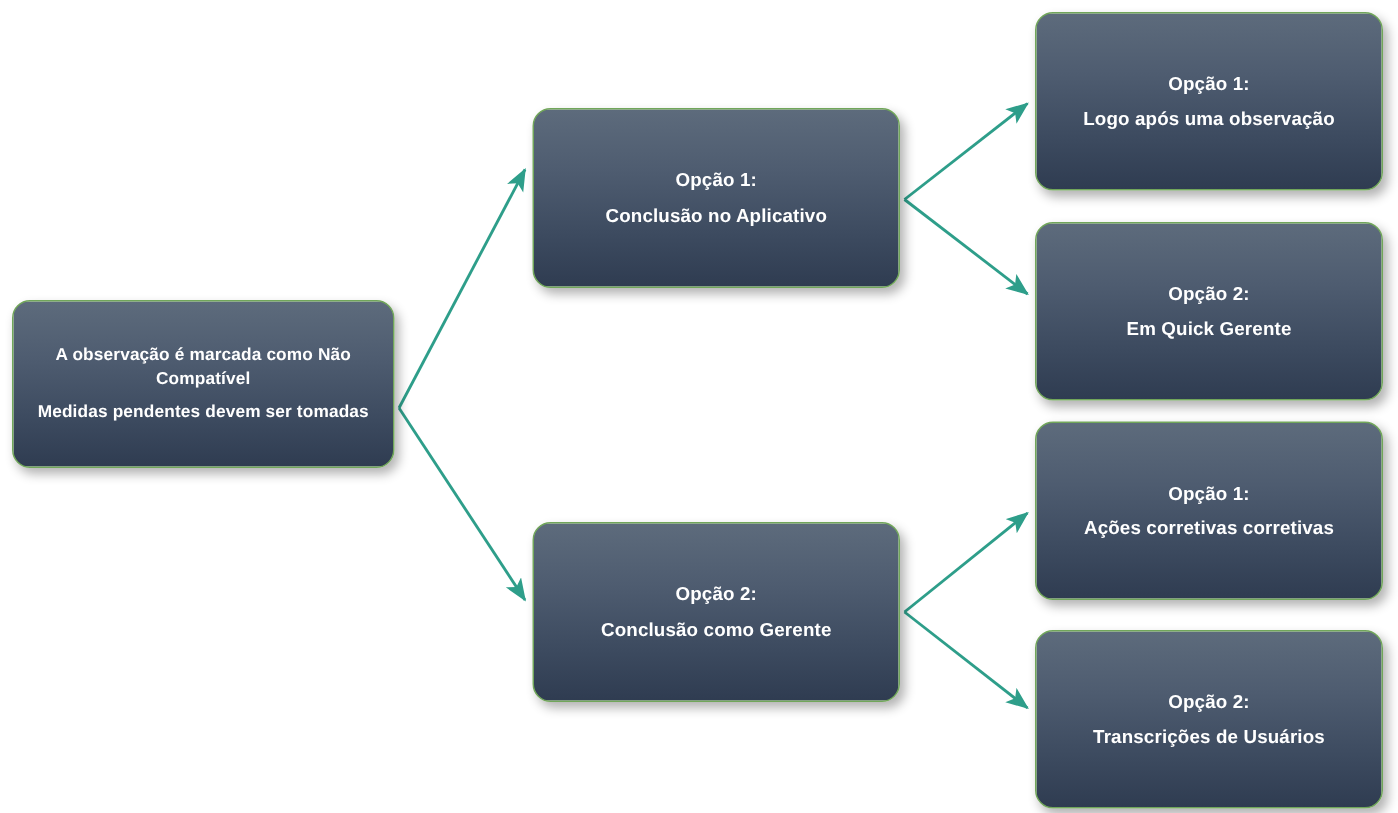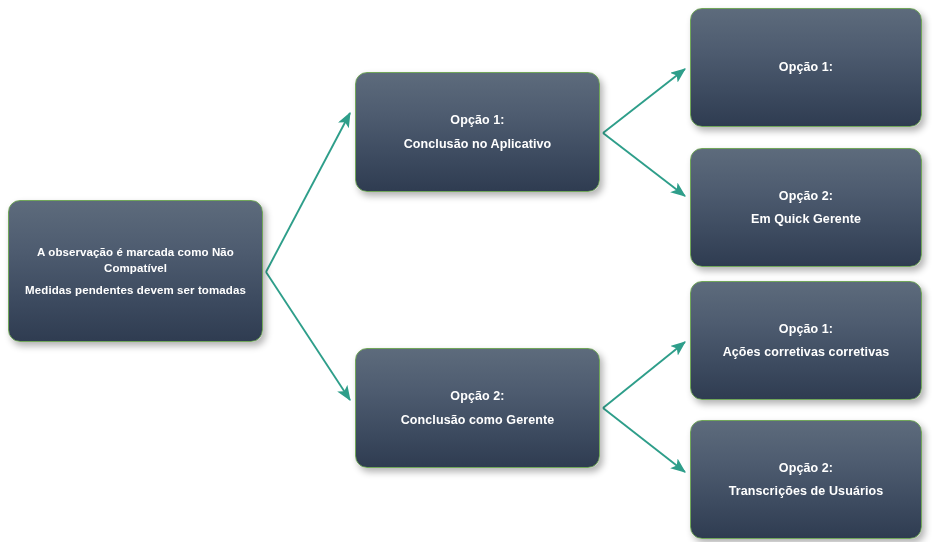--- a/index.html
+++ b/index.html
@@ -46,21 +46,21 @@
   .node-line {
     line-height: 1.45;
     display: block;
     width: 100%;
   }
   
   #node-root {
     left: 8px;
     top: 200px;
     width: 255px;
-    height: 142px;
+    height: 112px;
     font-size: 11.5px;
     padding: 6px 8px;
   }
   #node-root .node-line { line-height: 1.42; }
 
   
   #node-mid-1 {
     left: 355px;
     top: 72px;
     width: 245px;
@@ -124,20 +124,21 @@
     <span class="node-line">Conclusão no Aplicativo</span>
   </div>
 
   <div class="node" id="node-mid-2">
     <span class="node-line">Opção 2:</span>
     <span class="node-line">Conclusão como Gerente</span>
   </div>
 
   <div class="node node-right" id="node-leaf-1">
     <span class="node-line">Opção 1:</span>
+    <span class="node-line">Logo após uma observação</span>
   </div>
 
   <div class="node node-right" id="node-leaf-2">
     <span class="node-line">Opção 2:</span>
     <span class="node-line">Em Quick Gerente</span>
   </div>
 
   <div class="node node-right" id="node-leaf-3">
     <span class="node-line">Opção 1:</span>
     <span class="node-line">Ações corretivas corretivas</span>

